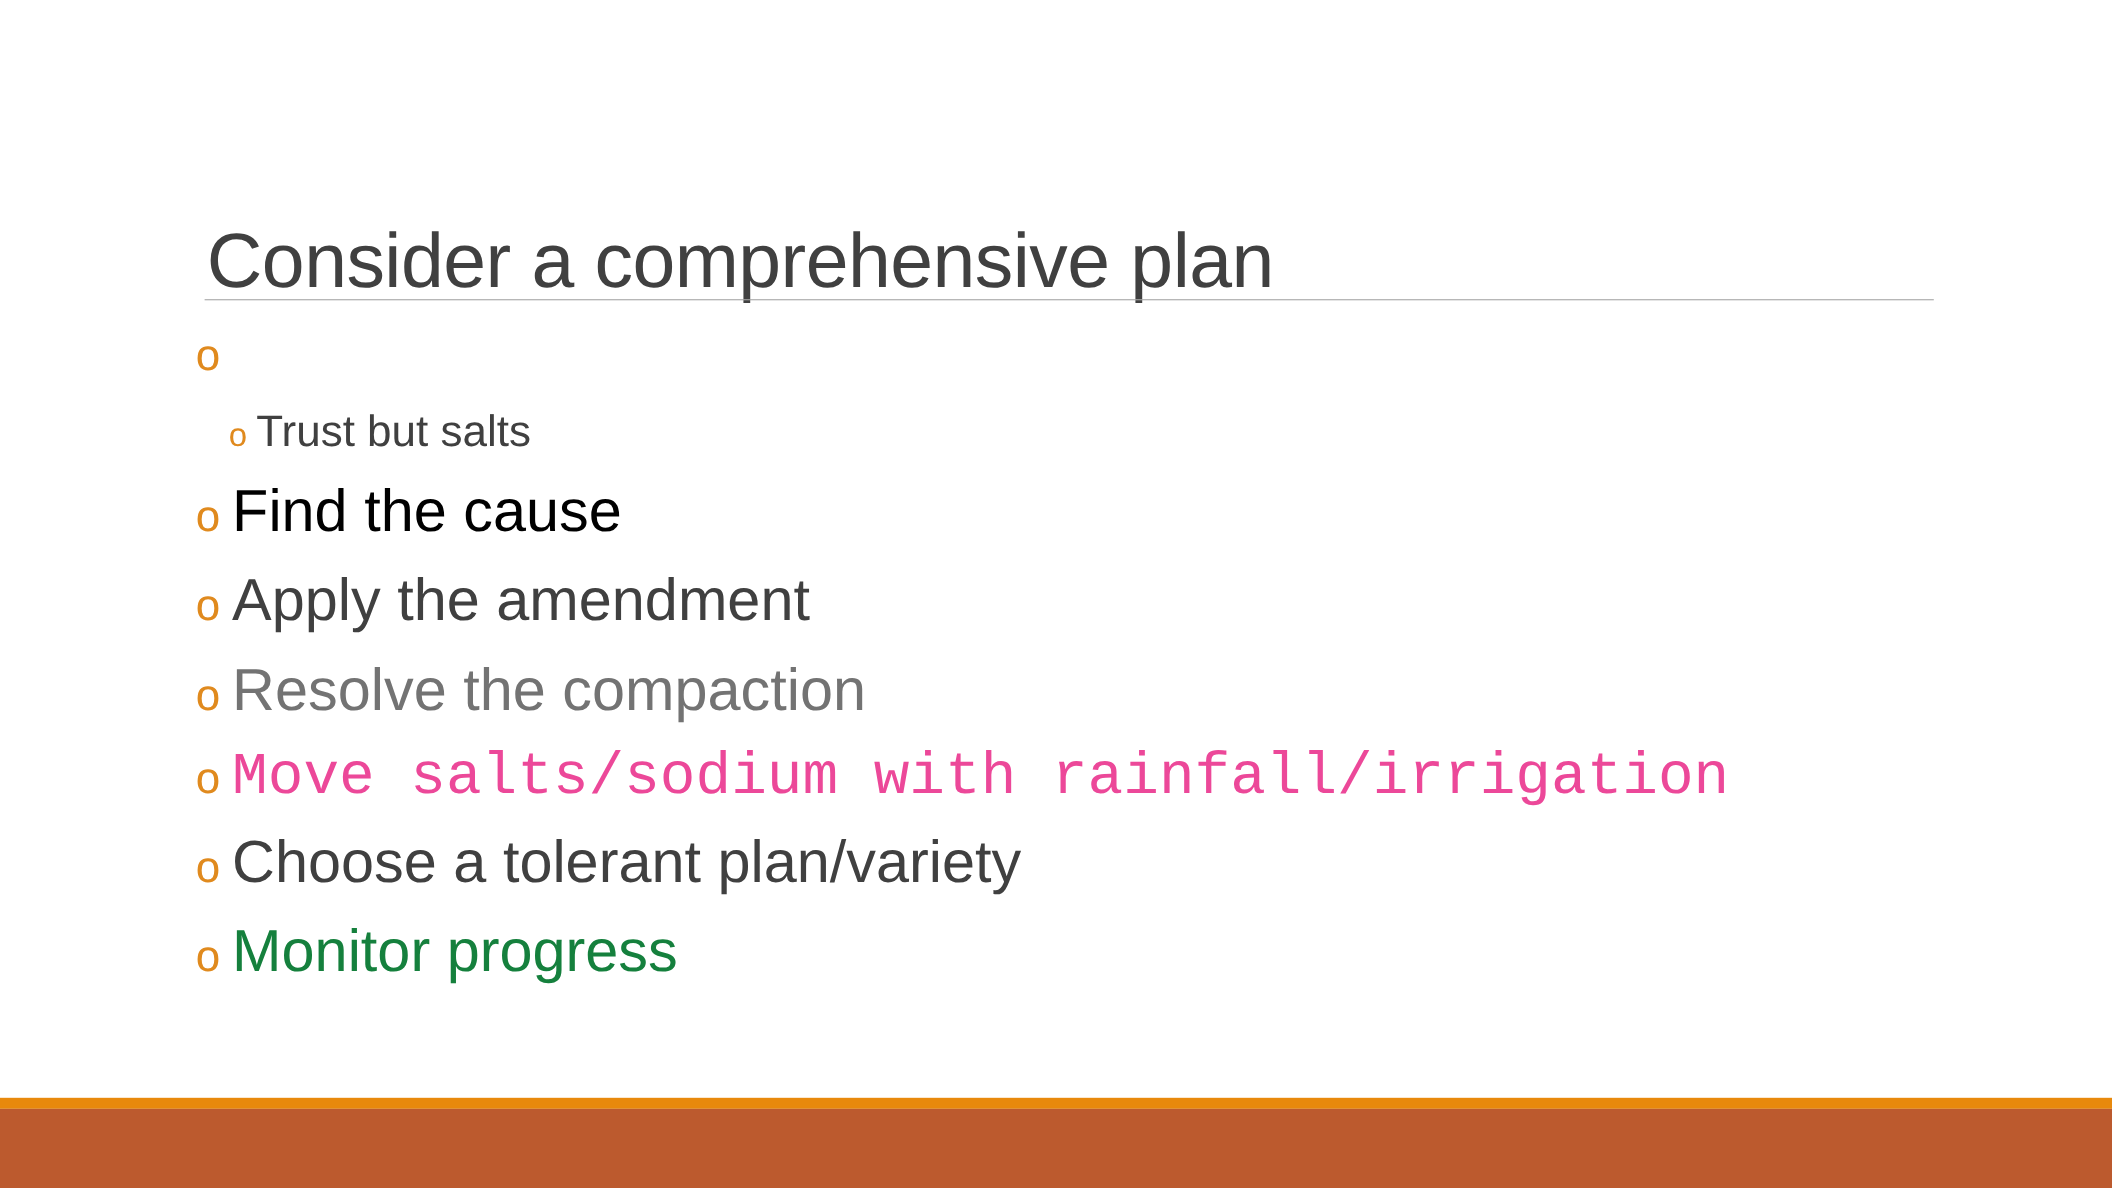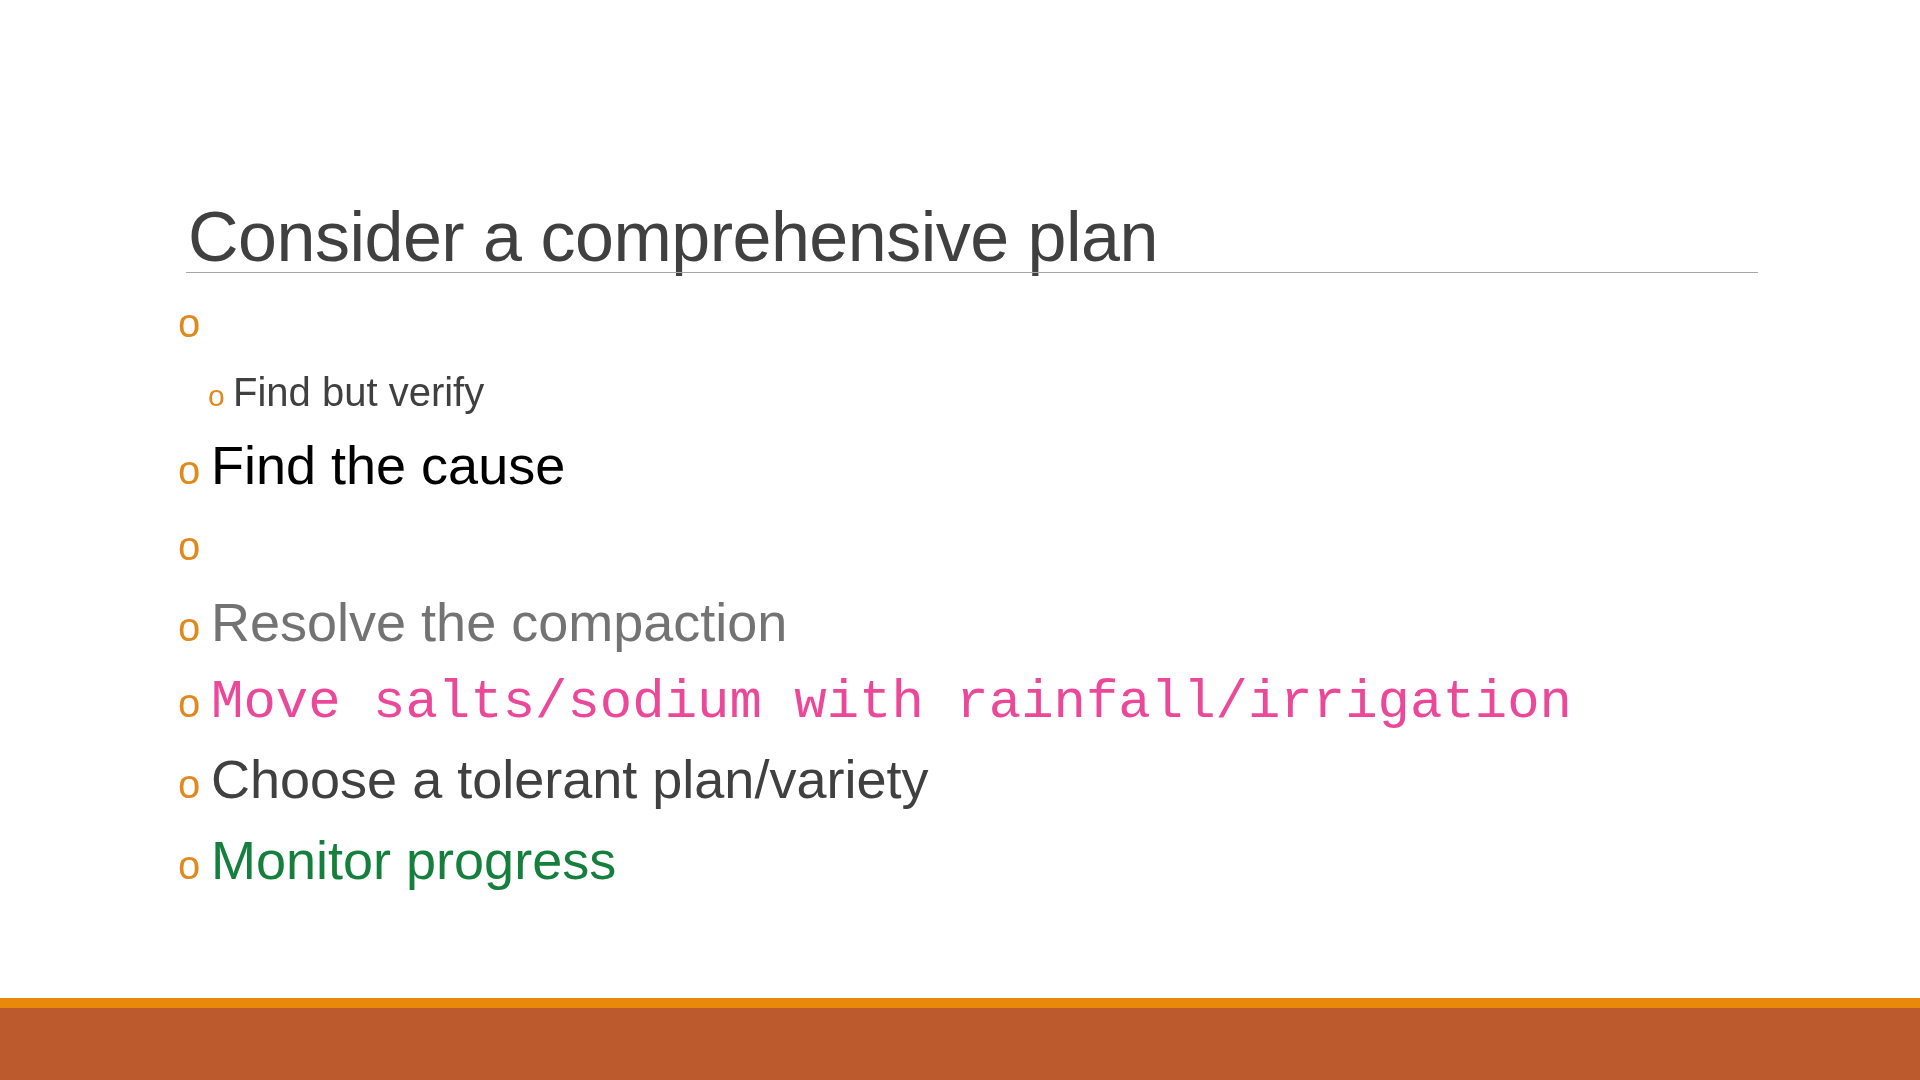--- a/index.html
+++ b/index.html
@@ -127,28 +127,29 @@
   </div>
 
   <div id="title-rule" style="background: rgb(166, 166, 166);"></div>
 
   <div id="body-block">
       <div class="bullet-row level-1">
         <span class="bullet-marker" style="color: rgb(224, 138, 30);">o</span>
       </div>
       <div class="bullet-row level-2">
         <span class="bullet-marker" style="color: rgb(224, 138, 30);">o</span>
-        <span class="bullet-text" style="color: rgb(64, 64, 64);">Find but verify</span>
+        <span class="bullet-text" style="color: rgb(64, 64, 64);">Trust but salts</span>
       </div>
       <div class="bullet-row level-1">
         <span class="bullet-marker" style="color: rgb(224, 138, 30);">o</span>
         <span class="bullet-text" style="color: #000000;">Find the cause</span>
       </div>
       <div class="bullet-row level-1">
         <span class="bullet-marker" style="color: rgb(224, 138, 30);">o</span>
+        <span class="bullet-text" style="color: rgb(64, 64, 64);">Apply the amendment</span>
       </div>
       <div class="bullet-row level-1">
         <span class="bullet-marker" style="color: rgb(224, 138, 30);">o</span>
         <span class="bullet-text" style="color: #737373;">Resolve the compaction</span>
       </div>
       <div class="bullet-row level-1">
         <span class="bullet-marker" style="color: rgb(224, 138, 30);">o</span>
         <span class="bullet-text" style="color: #ec4899; font-family: Liberation Mono, monospace;">Move salts/sodium with rainfall/irrigation</span>
       </div>
       <div class="bullet-row level-1">

